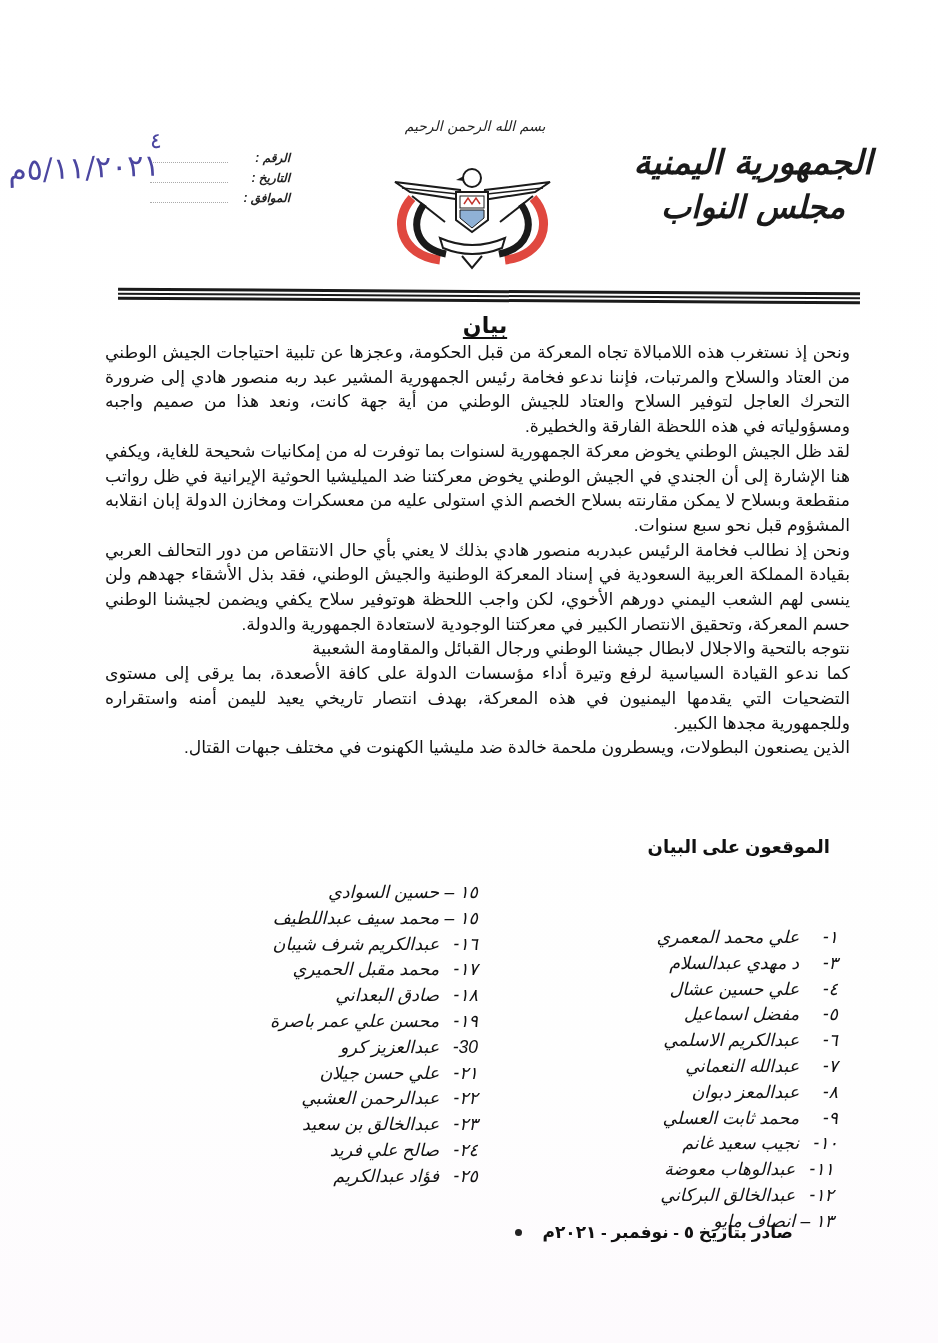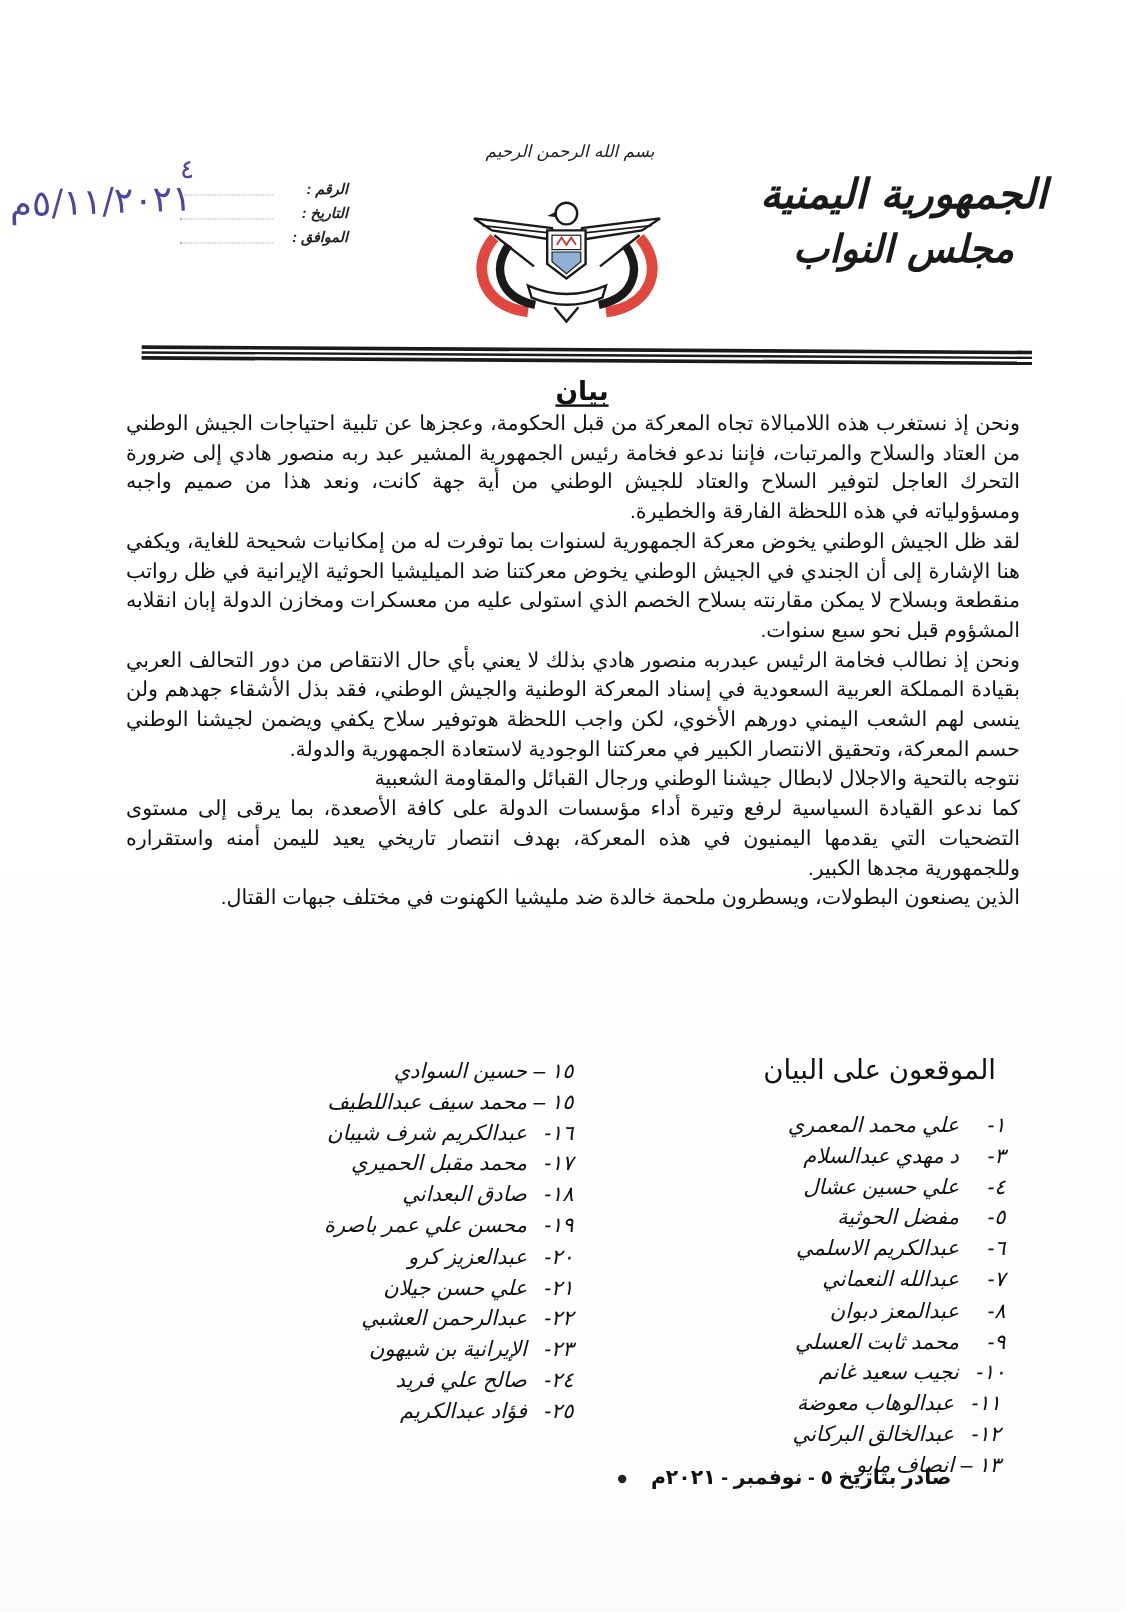--- a/index.html
+++ b/index.html
@@ -137,24 +137,24 @@
       line-height: 24.7px;
       color: #111;
     }
     .body-text p { margin: 0; }
     .body-text p.indent { text-indent: 26px; }
 
     
     .sig-heading {
       position: absolute;
       right: 108px;
-      top: 878px;
-      direction: rtl;
-      font-size: 23px;
-      font-weight: normal;
+      top: 836px;
+      direction: rtl;
+      font-size: 18px;
+      font-weight: bold;
     }
     .sig-col {
       position: absolute;
       direction: rtl;
       font-size: 17.5px;
       line-height: 25.8px;
       list-style: none;
       font-style: italic;
     }
     .sig-col.right { right: 100px; top: 889px; width: 260px; }
@@ -259,42 +259,42 @@
     <p>كما ندعو القيادة السياسية لرفع وتيرة أداء مؤسسات الدولة على كافة الأصعدة، بما يرقى إلى مستوى التضحيات التي يقدمها اليمنيون في هذه المعركة، بهدف انتصار تاريخي يعيد لليمن أمنه واستقراره وللجمهورية مجدها الكبير.</p>
     <p>الذين يصنعون البطولات، ويسطرون ملحمة خالدة ضد مليشيا الكهنوت في مختلف جبهات القتال.</p>
   </div>
 
   <div class="sig-heading">الموقعون على البيان</div>
 
   <ul class="sig-col right">
     <li><span class="num">١-</span> <span>علي محمد المعمري</span></li>
     <li><span class="num">٣-</span> <span>د مهدي عبدالسلام</span></li>
     <li><span class="num">٤-</span> <span>علي حسين عشال</span></li>
-    <li><span class="num">٥-</span> <span>مفضل الحوثية</span></li>
+    <li><span class="num">٥-</span> <span>مفضل اسماعيل</span></li>
     <li><span class="num">٦-</span> <span>عبدالكريم الاسلمي</span></li>
     <li><span class="num">٧-</span> <span>عبدالله النعماني</span></li>
     <li><span class="num">٨-</span> <span>عبدالمعز دبوان</span></li>
     <li><span class="num">٩-</span> <span>محمد ثابت العسلي</span></li>
     <li><span class="num">١٠-</span> <span>نجيب سعيد غانم</span></li>
     <li><span class="num">١١-</span> <span>عبدالوهاب معوضة</span></li>
     <li><span class="num">١٢-</span> <span>عبدالخالق البركاني</span></li>
     <li><span class="num">١٣ –</span> <span>انصاف مايو</span></li>
   </ul>
 
   <ul class="sig-col left">
     <li><span class="num">١٥ –</span> <span>حسين السوادي</span></li>
     <li><span class="num">١٥ –</span> <span>محمد سيف عبداللطيف</span></li>
     <li><span class="num">١٦-</span> <span>عبدالكريم شرف شيبان</span></li>
     <li><span class="num">١٧-</span> <span>محمد مقبل الحميري</span></li>
     <li><span class="num">١٨-</span> <span>صادق البعداني</span></li>
     <li><span class="num">١٩-</span> <span>محسن علي عمر باصرة</span></li>
-    <li><span class="num">٢٠-</span> <span>عبدالعزيز كرو</span></li>
+    <li><span class="num">30-</span> <span>عبدالعزيز كرو</span></li>
     <li><span class="num">٢١-</span> <span>علي حسن جيلان</span></li>
     <li><span class="num">٢٢-</span> <span>عبدالرحمن العشبي</span></li>
-    <li><span class="num">٢٣-</span> <span>الإيرانية بن شيهون</span></li>
+    <li><span class="num">٢٣-</span> <span>عبدالخالق بن سعيد</span></li>
     <li><span class="num">٢٤-</span> <span>صالح علي فريد</span></li>
     <li><span class="num">٢٥-</span> <span>فؤاد عبدالكريم</span></li>
   </ul>
 
   <div class="issued">
     <span>صادر بتاريخ ٥ - نوفمبر - ٢٠٢١م</span>
     <span class="bullet"></span>
   </div>
 
 </div>

